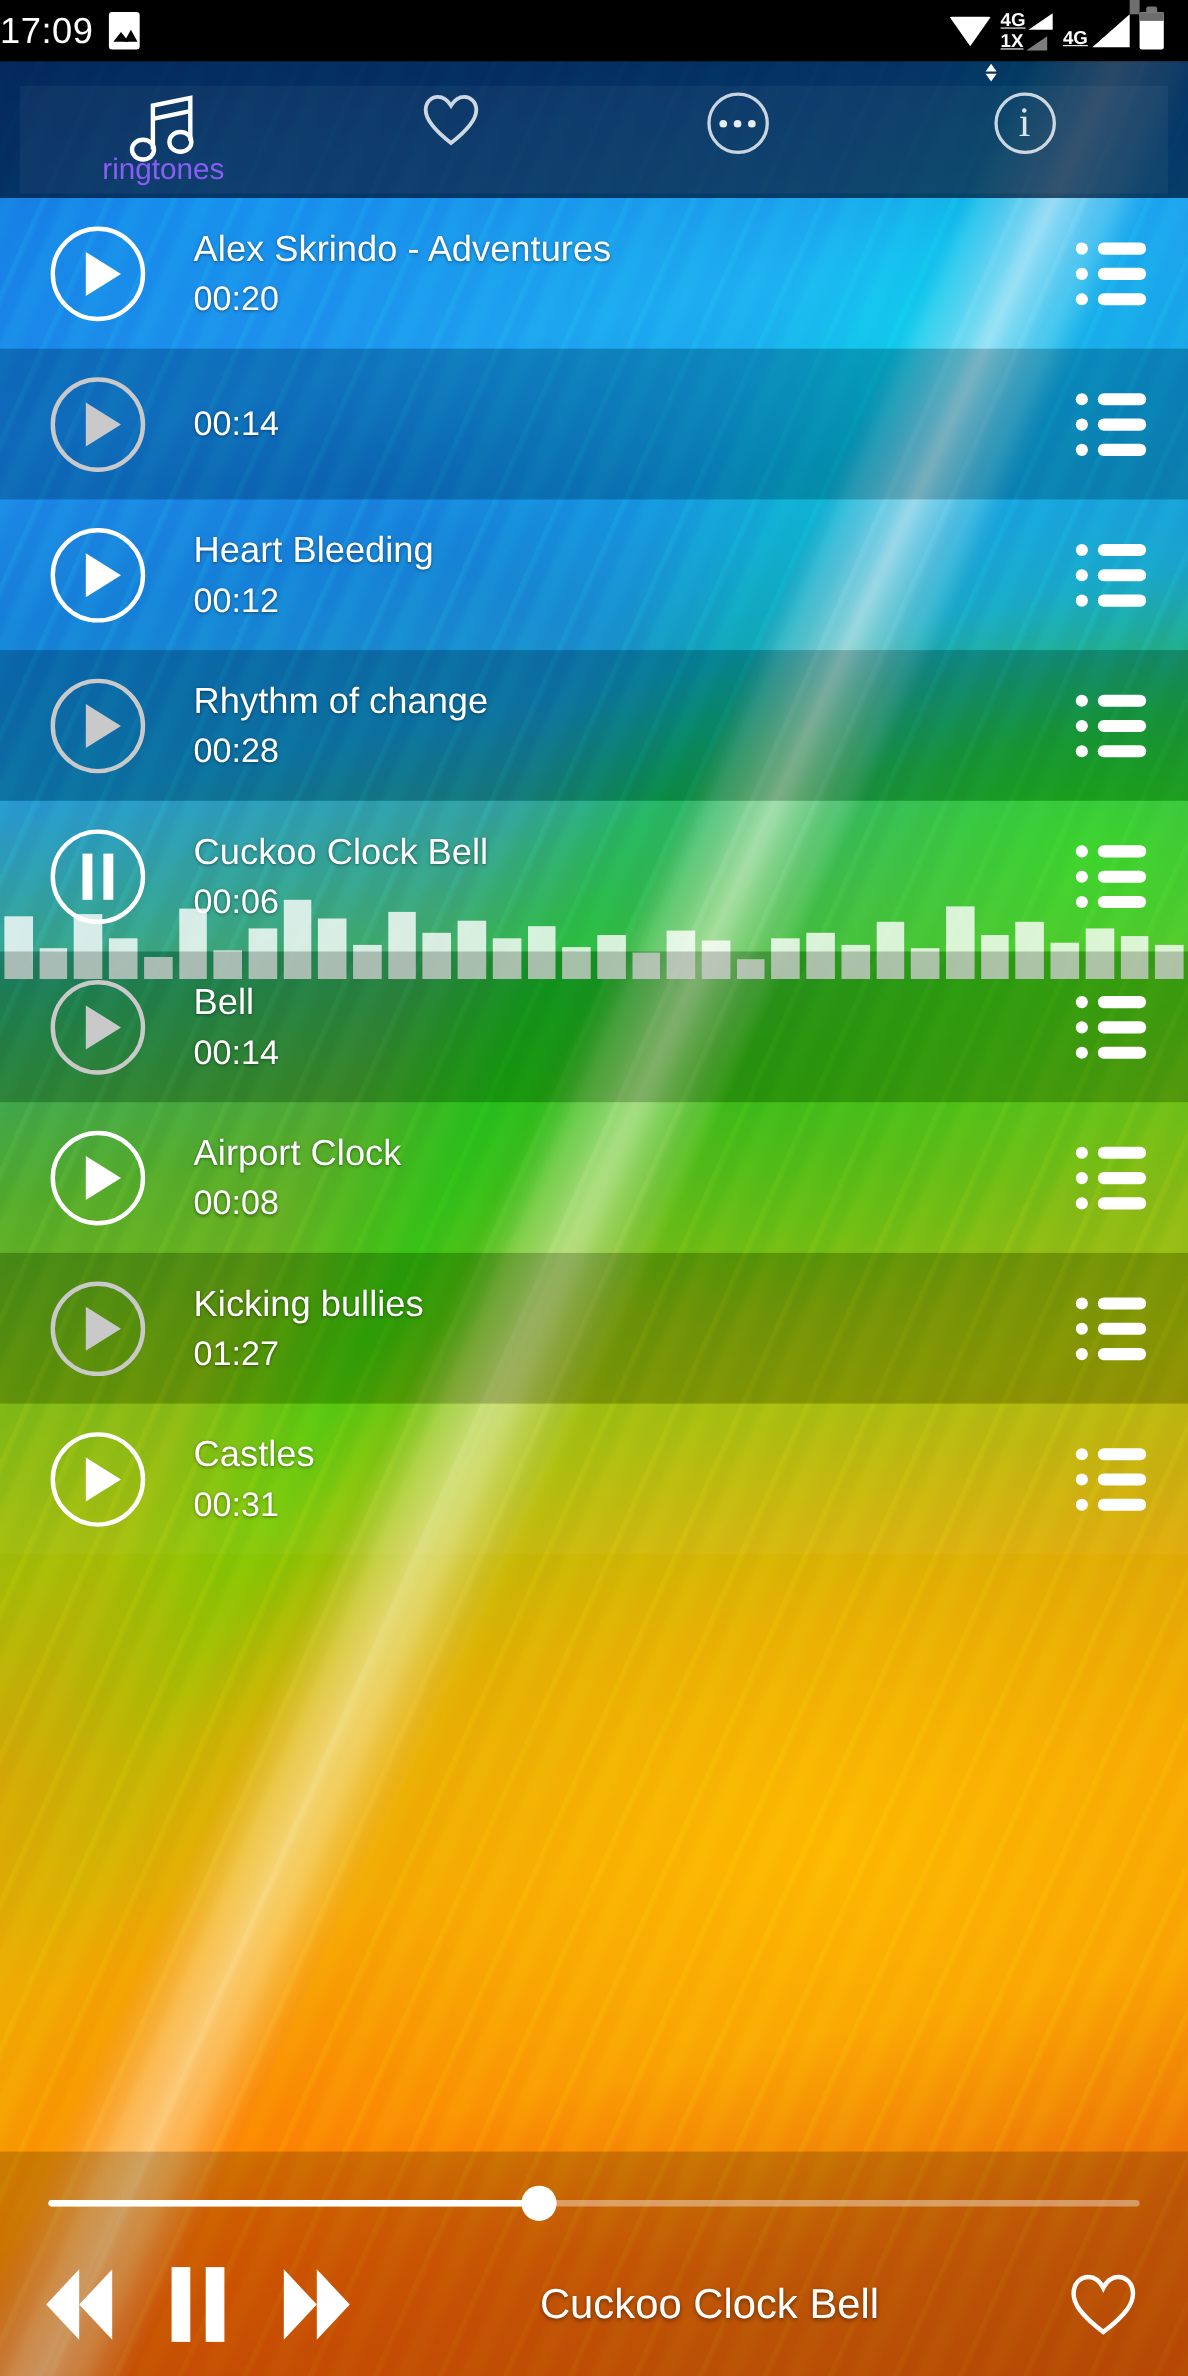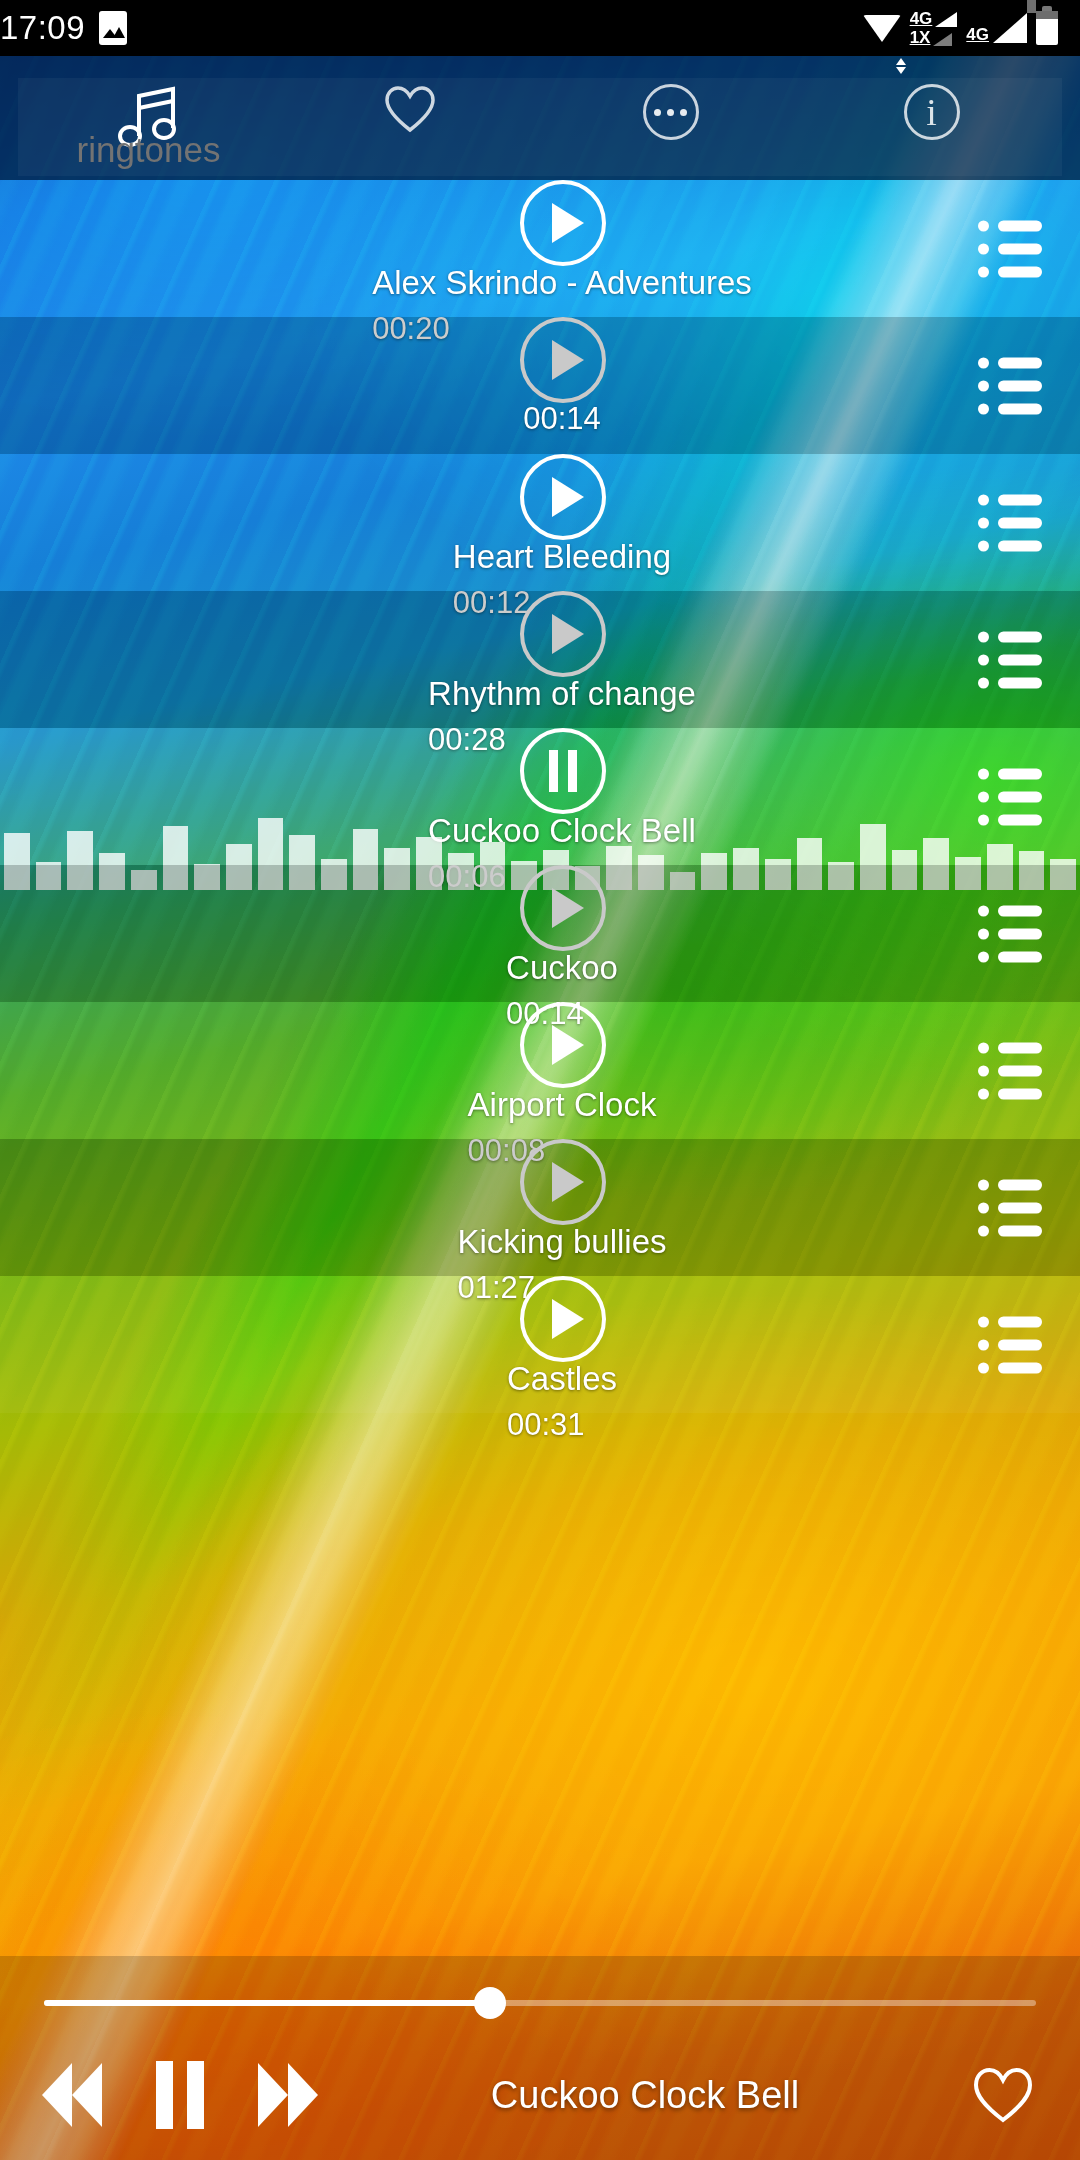--- a/index.html
+++ b/index.html
@@ -145,41 +145,41 @@
     background:rgba(255,255,255,0.045);
     display:flex; align-items:flex-start;
   }
   .tb-btn{
     flex:1; height:98px; position:relative;
     display:flex; flex-direction:column; align-items:center; justify-content:flex-start;
     padding-top:6px;
   }
   .tb-label{
     position:absolute; bottom:6px; left:0; right:0; text-align:center;
-    color:#737373; font-size:35px;
+    color:#8b5cf6; font-size:27px;
   }
   .icon-note{ width:68px; height:64px; position:relative; }
   .heart-ic{ width:54px; height:50px; position:relative; }
   .circ-ic{
     width:56px;height:56px;border:3px solid rgba(255,255,255,0.78);border-radius:50%;
     display:flex;align-items:center;justify-content:center;
     color:rgba(255,255,255,0.85); font-size:32px; line-height:1;
   }
   .dots3{ display:flex; gap:6px; }
   .dots3 span{ width:7px;height:7px;border-radius:50%;background:rgba(255,255,255,0.9); display:block;}
   .info-glyph{ font-family:"Liberation Serif", serif; font-size:38px; font-weight:normal; }
 
   
   #list{
     position:absolute; left:0; top:180px; width:1080px; height:1776px;
     z-index:20;
   }
   .row{
     position:relative; width:1080px; height:137px;
-    display:flex; align-items:center;flex-direction:column;
+    display:flex; align-items:center;
   }
   .row.dim{ background:rgba(0,0,0,0.20); }
   .row.bright{ background:rgba(255,255,255,0.045); }
   .row.playing{ background:rgba(255,255,255,0.10); }
 
   .play-btn{
     width:86px; height:86px; margin-left:46px;
     border:4px solid #fff; border-radius:50%;
     display:flex; align-items:center; justify-content:center;
     flex:none;
@@ -492,21 +492,21 @@
           <i style="height: 50%;"></i>
           <i style="height: 42%;"></i>
           <i style="height: 34%;"></i>
         </div>
       </div>
       <div class="row dim">
         <div class="play-btn">
           <span class="tri"></span>
         </div>
         <div class="meta">
-          <div class="title">Cuckoo</div>
+          <div class="title">Bell</div>
           <div class="dur">00:14</div>
         </div>
         <div class="list-ic">
           <span class="ln">
             <span class="dot"></span>
             <span class="bar"></span>
           </span>
           <span class="ln">
             <span class="dot"></span>
             <span class="bar"></span>

